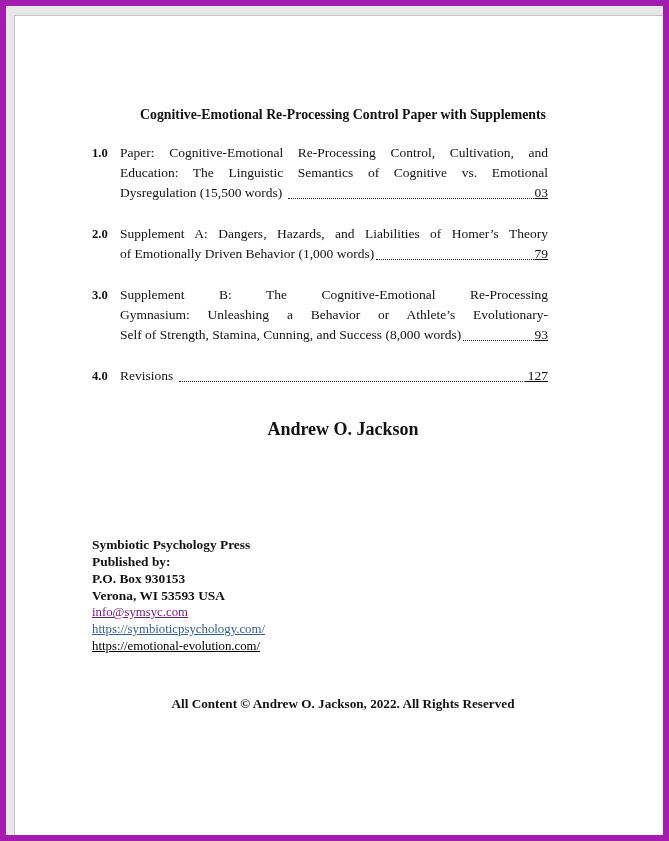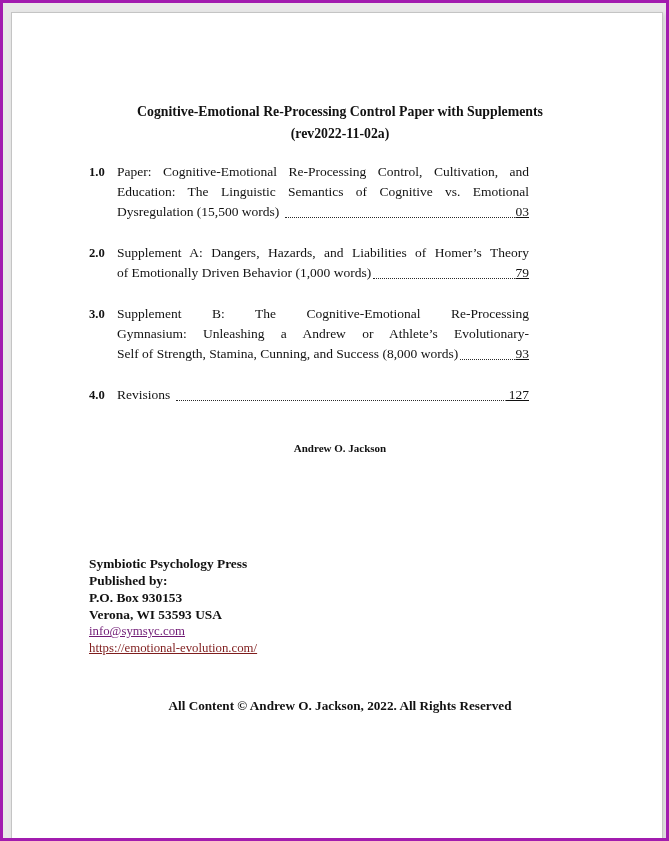--- a/index.html
+++ b/index.html
@@ -1,20 +1,20 @@
 <!DOCTYPE html>
 <html><head>
 <meta charset="utf-8">
 <style>
   html, body { margin: 0; padding: 0; background: #f2f2f2; }
   .canvas {
     position: relative;
     width: 669px; height: 841px;
     background: #e8e8e8;
-    border: 3px solid #a21caf;
+    border: 6px solid #a21caf;
     box-sizing: border-box;
     overflow: hidden;
     font-family: "Liberation Serif", "DejaVu Serif", serif;
     color: #121212;
   }
   .page {
     position: absolute;
     left: 8px; top: 9px;
     width: 652px; height: 827px;
     background: #ffffff;
@@ -24,21 +24,21 @@
     padding: 88px 71px 0 77px;
   }
   .doc-title {
     text-align: center;
     font-weight: bold;
     font-size: 13.8px;
     line-height: 22px;
   }
   .toc {
     margin-top: 17px;
-    margin-right: 62px;
+    margin-right: 46px;
   }
   .toc-item {
     display: flex;
     font-size: 13.5px;
     line-height: 20px;
     margin-bottom: 21px;
   }
   .toc-num {
     width: 28px;
     flex: 0 0 28px;
@@ -56,21 +56,21 @@
     flex: 1;
     border-bottom: 1.6px dotted #2a2a2a;
     margin: 0 1px 4px 2px;
     min-width: 12px;
   }
   .pagenum { white-space: pre; text-decoration: underline; }
   .author {
     margin-top: 33px;
     text-align: center;
     font-weight: bold;
-    font-size: 11px;
+    font-size: 18px;
     line-height: 20px;
   }
   .publisher {
     margin-top: 97px;
     font-size: 13.4px;
     line-height: 17px;
   }
   .pub-bold { font-weight: bold; }
   .pub-link {
     display: block;
@@ -87,21 +87,20 @@
   }
 </style>
 </head>
 <body>
 
 <div class="canvas">
   <div class="page">
 
     <div class="doc-title">
       <div>Cognitive-Emotional Re-Processing Control Paper with Supplements</div>
-      <div>(rev2022-11-02a)</div>
     </div>
 
     <div class="toc">
         <div class="toc-item">
           <span class="toc-num">1.0</span>
           <div class="toc-body">
             <div class="jline">Paper: Cognitive-Emotional Re-Processing Control, Cultivation, and</div>
             <div class="jline">Education: The Linguistic Semantics of Cognitive vs. Emotional</div>
             <div class="lastline">
               <span class="tail">Dysregulation (15,500 words) </span>
@@ -118,21 +117,21 @@
               <span class="tail">of Emotionally Driven Behavior (1,000 words)</span>
               <span class="leader"></span>
               <span class="pagenum">79</span>
             </div>
           </div>
         </div>
         <div class="toc-item">
           <span class="toc-num">3.0</span>
           <div class="toc-body">
             <div class="jline">Supplement B: The Cognitive-Emotional Re-Processing</div>
-            <div class="jline">Gymnasium: Unleashing a Andrew or Athlete’s Evolutionary-</div>
+            <div class="jline">Gymnasium: Unleashing a Behavior or Athlete’s Evolutionary-</div>
             <div class="lastline">
               <span class="tail">Self of Strength, Stamina, Cunning, and Success (8,000 words)</span>
               <span class="leader"></span>
               <span class="pagenum">93</span>
             </div>
           </div>
         </div>
         <div class="toc-item">
           <span class="toc-num">4.0</span>
           <div class="toc-body">
@@ -147,20 +146,21 @@
 
     <div class="author">Andrew O. Jackson</div>
 
     <div class="publisher">
       <div class="pub-bold">Symbiotic Psychology Press</div>
       <div class="pub-bold">Published by:</div>
       <div class="pub-bold">P.O. Box 930153</div>
       <div class="pub-bold">Verona, WI 53593 USA</div>
       <div id="pub-links">
           <a class="pub-link" href="#" style="color: #701a75;">info@symsyc.com</a>
-          <a class="pub-link" href="#" style="color: #7f1d1d; text-decoration: underline;">https://emotional-evolution.com/</a>
+          <a class="pub-link" href="#" style="color: rgb(54, 95, 145);">https://symbioticpsychology.com/</a>
+          <a class="pub-link" href="#" style="color: #000000; text-decoration: underline;">https://emotional-evolution.com/</a>
         </div>
     </div>
 
     <div class="copyright">All Content © Andrew O. Jackson, 2022. All Rights Reserved</div>
 
   </div>
 </div>
 
 </body></html>

